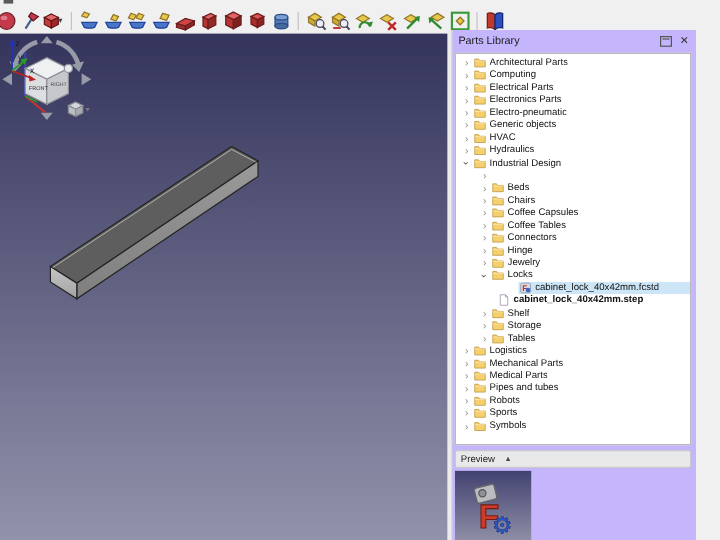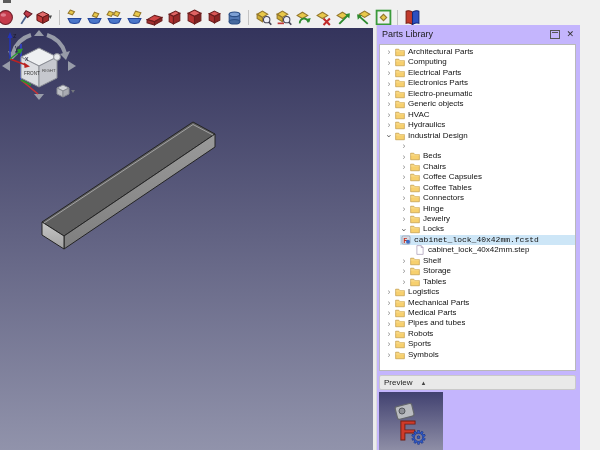--- a/index.html
+++ b/index.html
@@ -459,34 +459,34 @@
         <span class="rowbody">
           <span class="ticon">
             <svg viewBox="0 0 16 16" width="10" height="10">
               <path d="M1,3.5 h5 l1.6,2.2 H15 V14 H1 Z" fill="#f7d06e" stroke="#b8923e"></path>
               <path d="M1,6.3 H15" stroke="#fce6a8" stroke-width="1.1"></path>
             </svg>
           </span>
           <span class="tlabel">Locks</span>
         </span>
       </div>
-      <div class="row sel" style="padding-left: 20px; font-family: Liberation Mono, monospace;">
+      <div class="row sel" style="padding-left: 52px;">
         <span class="exp" style="flex: 0 0 0px; width: 0px;"></span>
         <span class="rowbody">
           <span class="ticon">
             <svg viewBox="0 0 16 16" width="10" height="10">
               <rect x="1.5" y="1.5" width="13" height="13" rx="2" fill="#d8dce6" stroke="#8890a0"></rect>
               <text x="3.4" y="12.5" font-size="11" font-weight="bold" fill="#c23222">F</text>
               <circle cx="11.2" cy="10.8" r="3.2" fill="#3a6bc4"></circle>
             </svg>
           </span>
           <span class="tlabel">cabinet_lock_40x42mm.fcstd</span>
         </span>
       </div>
-      <div class="row" style="padding-left: 34px;">
+      <div class="row" style="padding-left: 34px; font-weight: bold;">
         <span class="exp" style="flex: 0 0 0px; width: 0px;"></span>
         <span class="rowbody">
           <span class="ticon">
             <svg viewBox="0 0 16 16" width="10" height="10">
               <path d="M3,1 h7 l3,3 v11 H3 Z" fill="#fff" stroke="#98a"></path>
               <path d="M10,1 v3 h3" fill="none" stroke="#98a"></path>
             </svg>
           </span>
           <span class="tlabel">cabinet_lock_40x42mm.step</span>
         </span>

